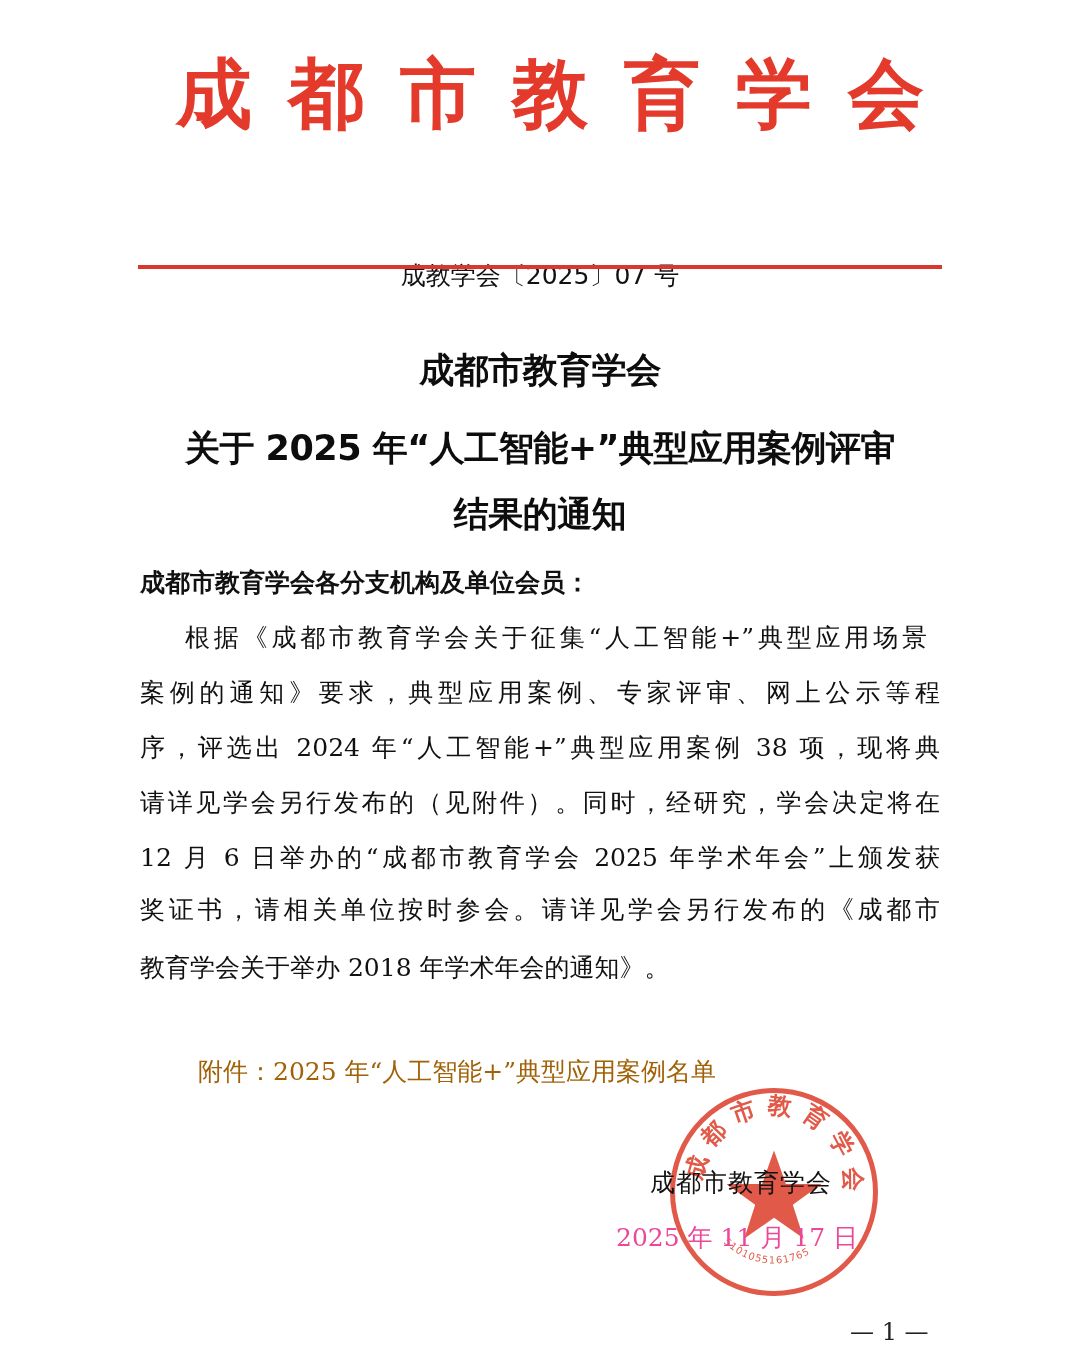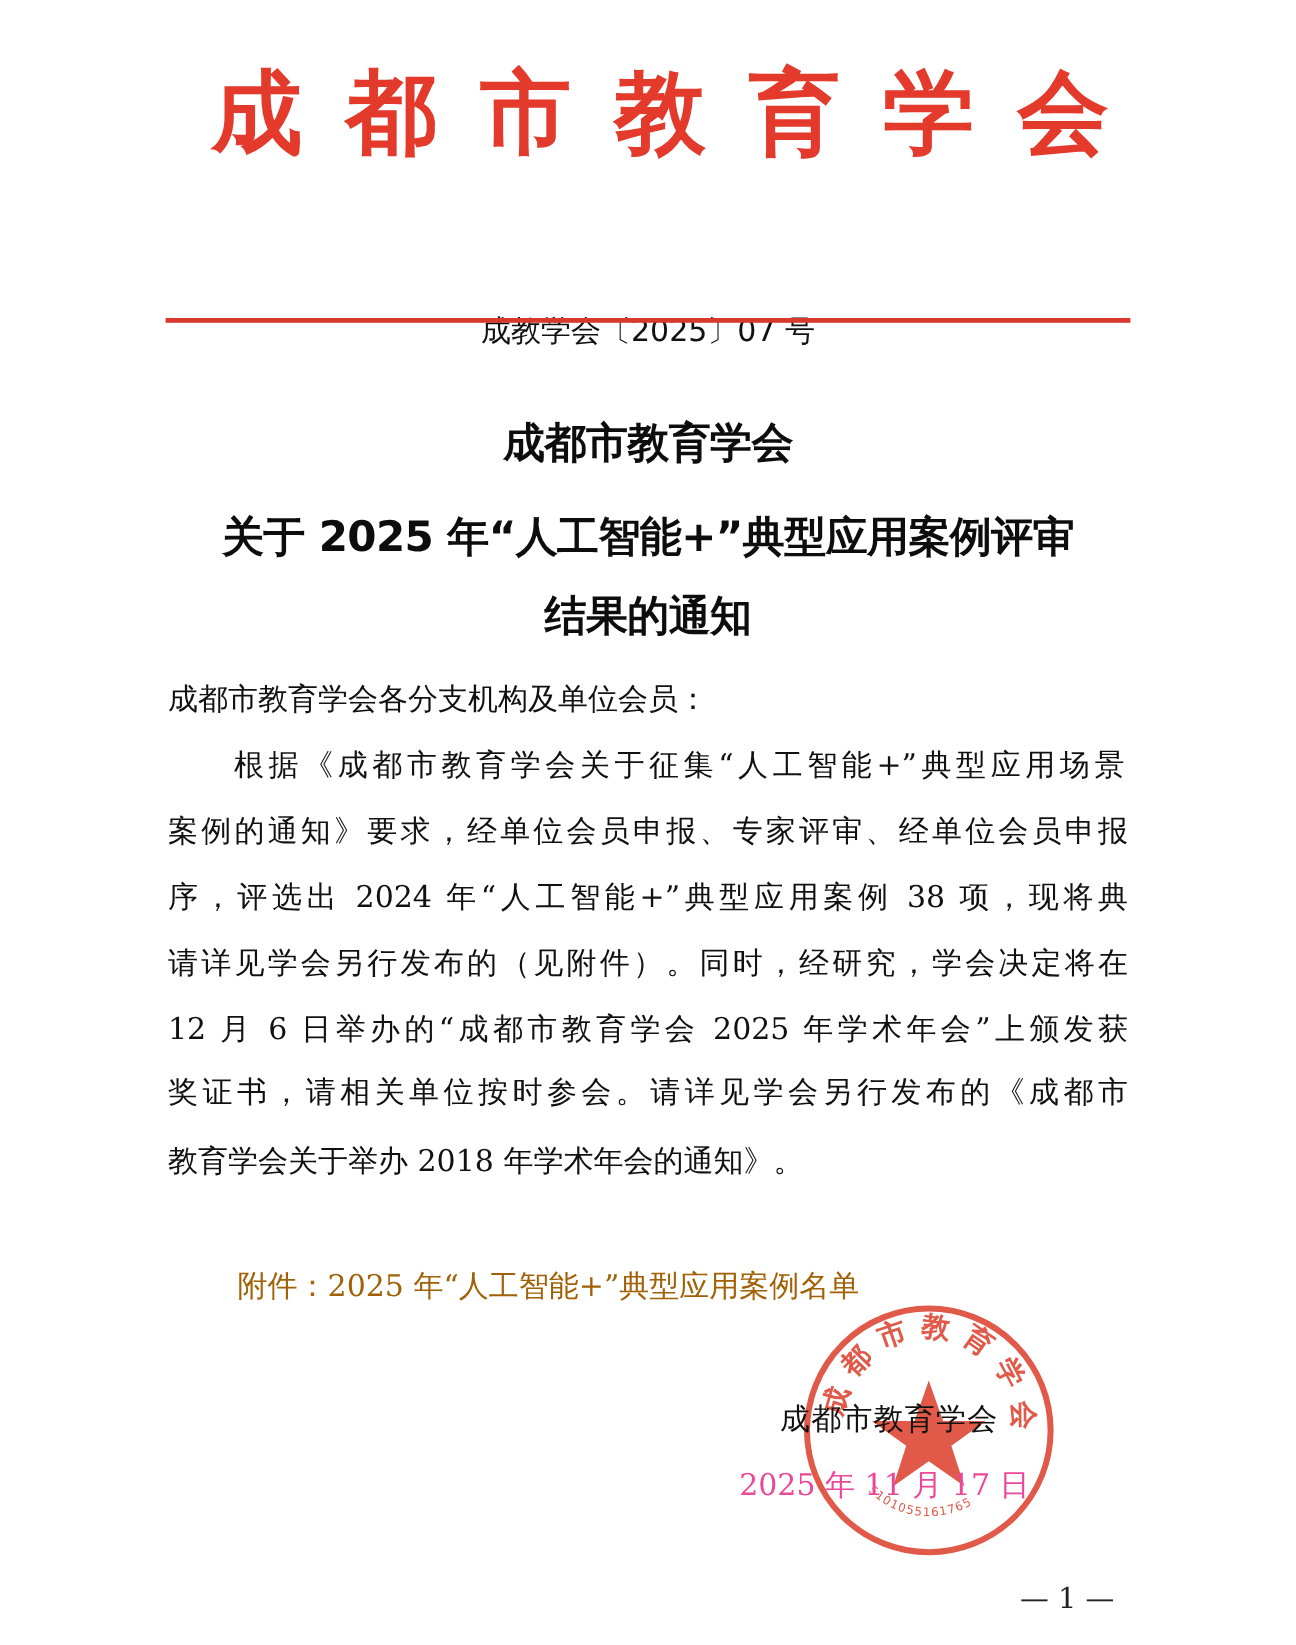--- a/index.html
+++ b/index.html
@@ -61,21 +61,21 @@
       letter-spacing: -0.5px;
     }
     .t1 { top: 348px; }
     .t2 { top: 426px; }
     .t3 { top: 492px; }
     .salutation {
       position: absolute;
       top: 563px;
       left: 140px;
       font-family: "DejaVu Sans", "Liberation Sans", sans-serif;
-      font-weight: normal;
+      font-weight: bold;
       font-size: 25px;
       line-height: 40px;
       color: #111;
       white-space: nowrap;
     }
     .body-text {
       position: absolute;
       left: 140px;
       width: 800px;
       font-size: 25px;
@@ -84,21 +84,21 @@
     .line {
       position: absolute;
       left: 0;
       width: 800px;
       height: 40px;
       line-height: 40px;
       white-space: nowrap;
       text-align: justify;
       text-align-last: justify;
     }
-    .line.indent { left: 55px; width: 742px; }
+    .line.indent { left: 45px; width: 742px; }
     .line.last { text-align-last: left; }
     .attachment {
       position: absolute;
       top: 1052px;
       left: 198px;
       font-size: 25px;
       line-height: 40px;
       white-space: nowrap;
       color: #a16207;
     }
@@ -152,21 +152,21 @@
 <div class="redline"></div>
 
 <div class="title t1">成都市教育学会</div>
 <div class="title t2">关于 2025 年“人工智能+”典型应用案例评审</div>
 <div class="title t3">结果的通知</div>
 
 <div class="salutation">成都市教育学会各分支机构及单位会员：</div>
 
 <div class="body-text" style="top:618px;">
   <div class="line indent" style="top:0px;">根据《成都市教育学会关于征集“人工智能+”典型应用场景</div>
-  <div class="line" style="top:55px;">案例的通知》要求，经单位会员申报、专家评审、经单位会员申报</div>
+  <div class="line" style="top:55px;">案例的通知》要求，典型应用案例、专家评审、网上公示等程</div>
   <div class="line" style="top:110px;">序，评选出 2024 年“人工智能+”典型应用案例 38 项，现将典</div>
   <div class="line" style="top:165px;">请详见学会另行发布的（见附件）。同时，经研究，学会决定将在</div>
   <div class="line" style="top:220px;">12 月 6 日举办的“成都市教育学会 2025 年学术年会”上颁发获</div>
   <div class="line" style="top:272px;">奖证书，请相关单位按时参会。请详见学会另行发布的《成都市</div>
   <div class="line last" style="top:330px;">教育学会关于举办 2018 年学术年会的通知》。</div>
 </div>
 
 <div class="attachment">附件：2025 年“人工智能+”典型应用案例名单</div>
 
 <div class="stamp">

